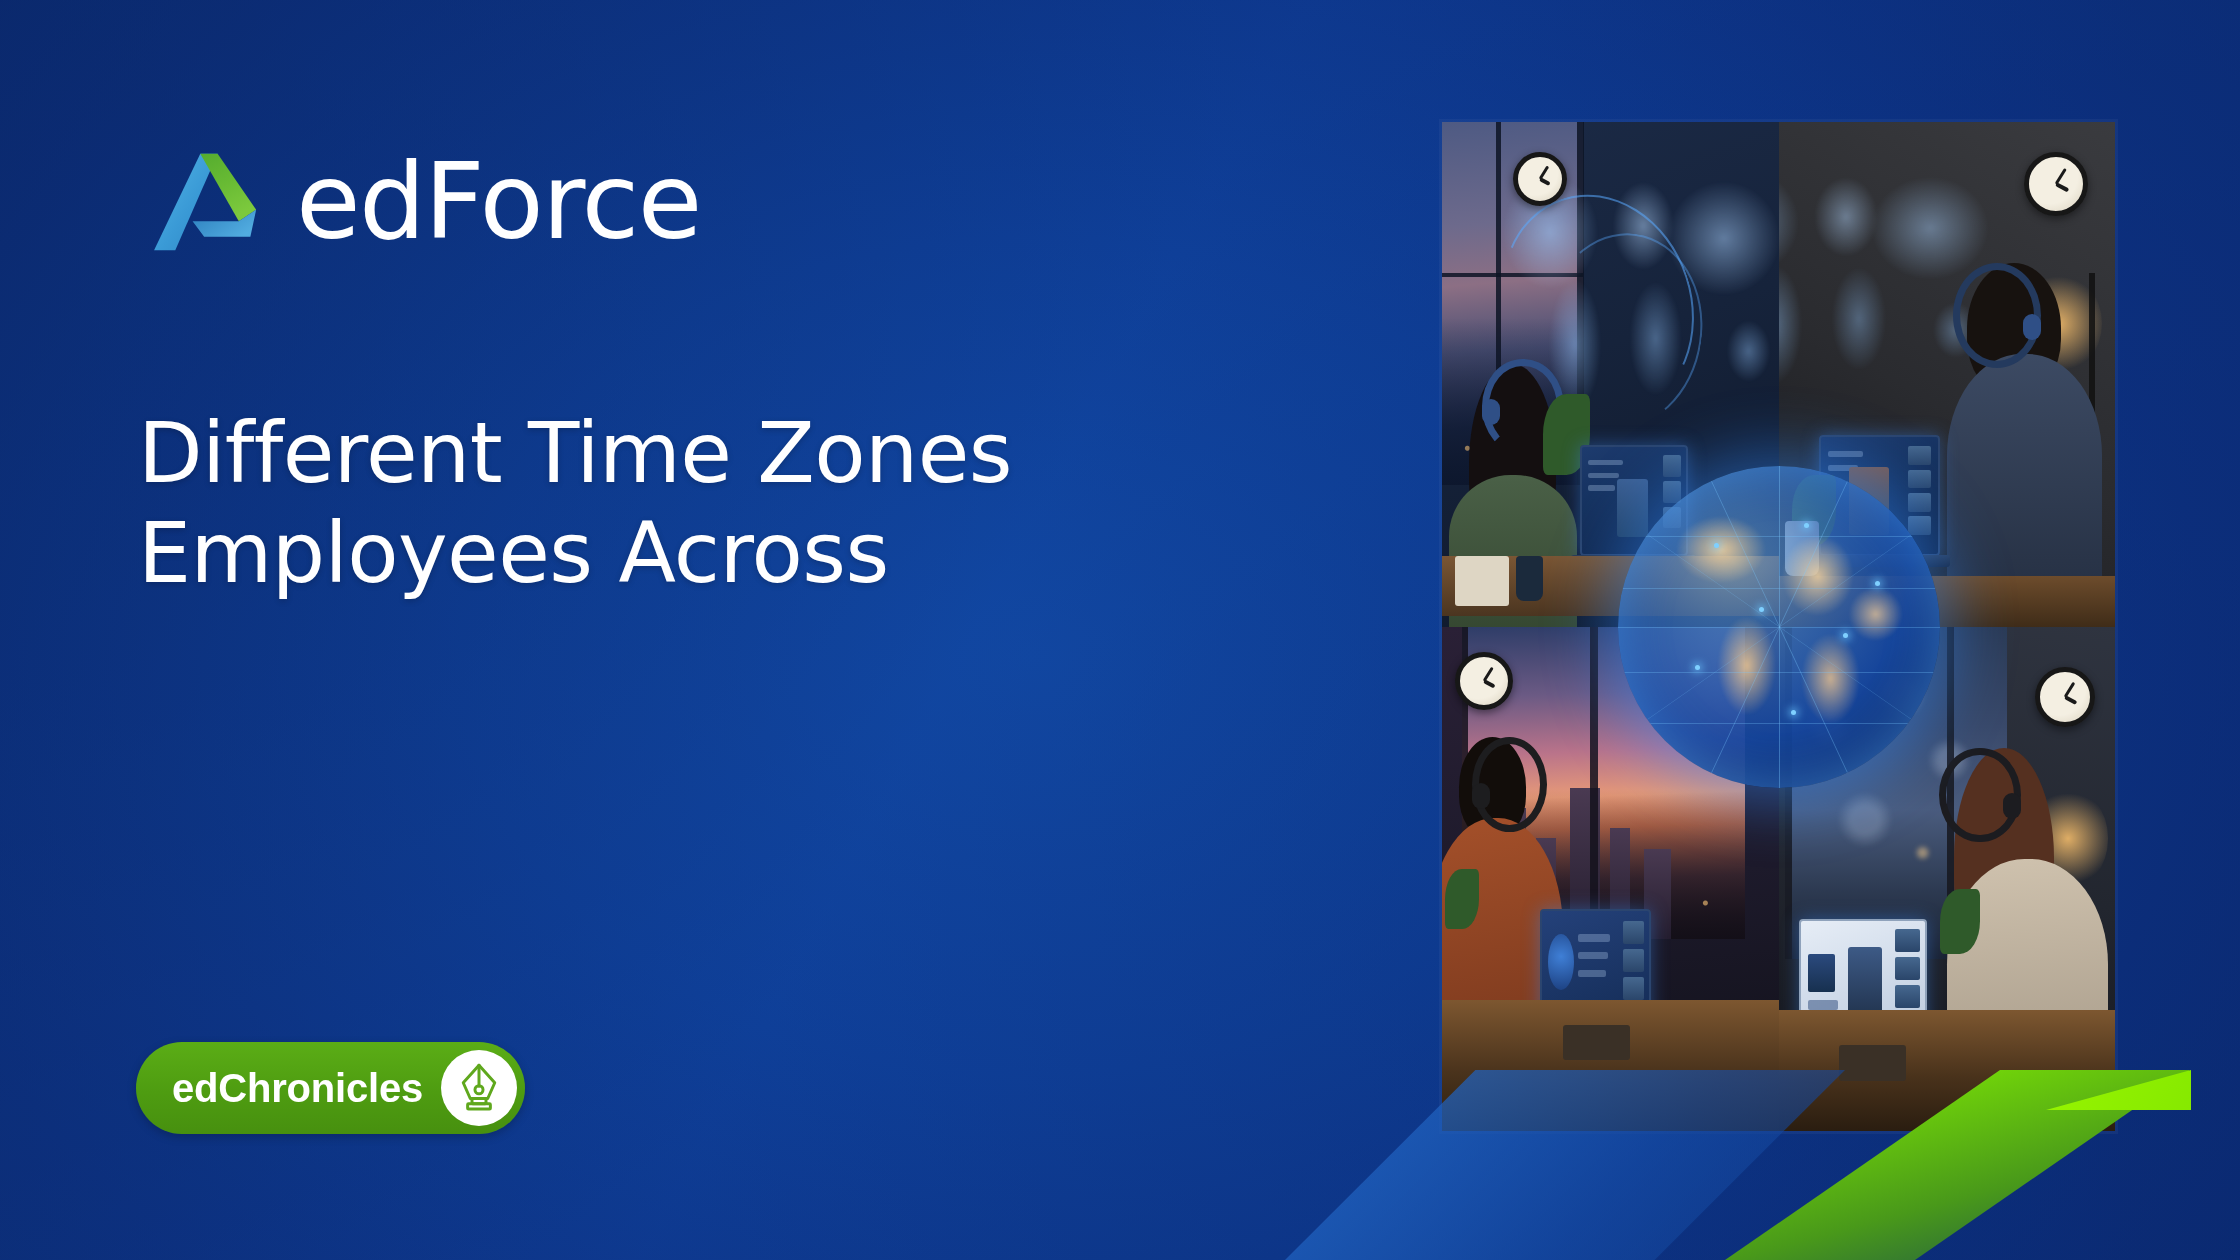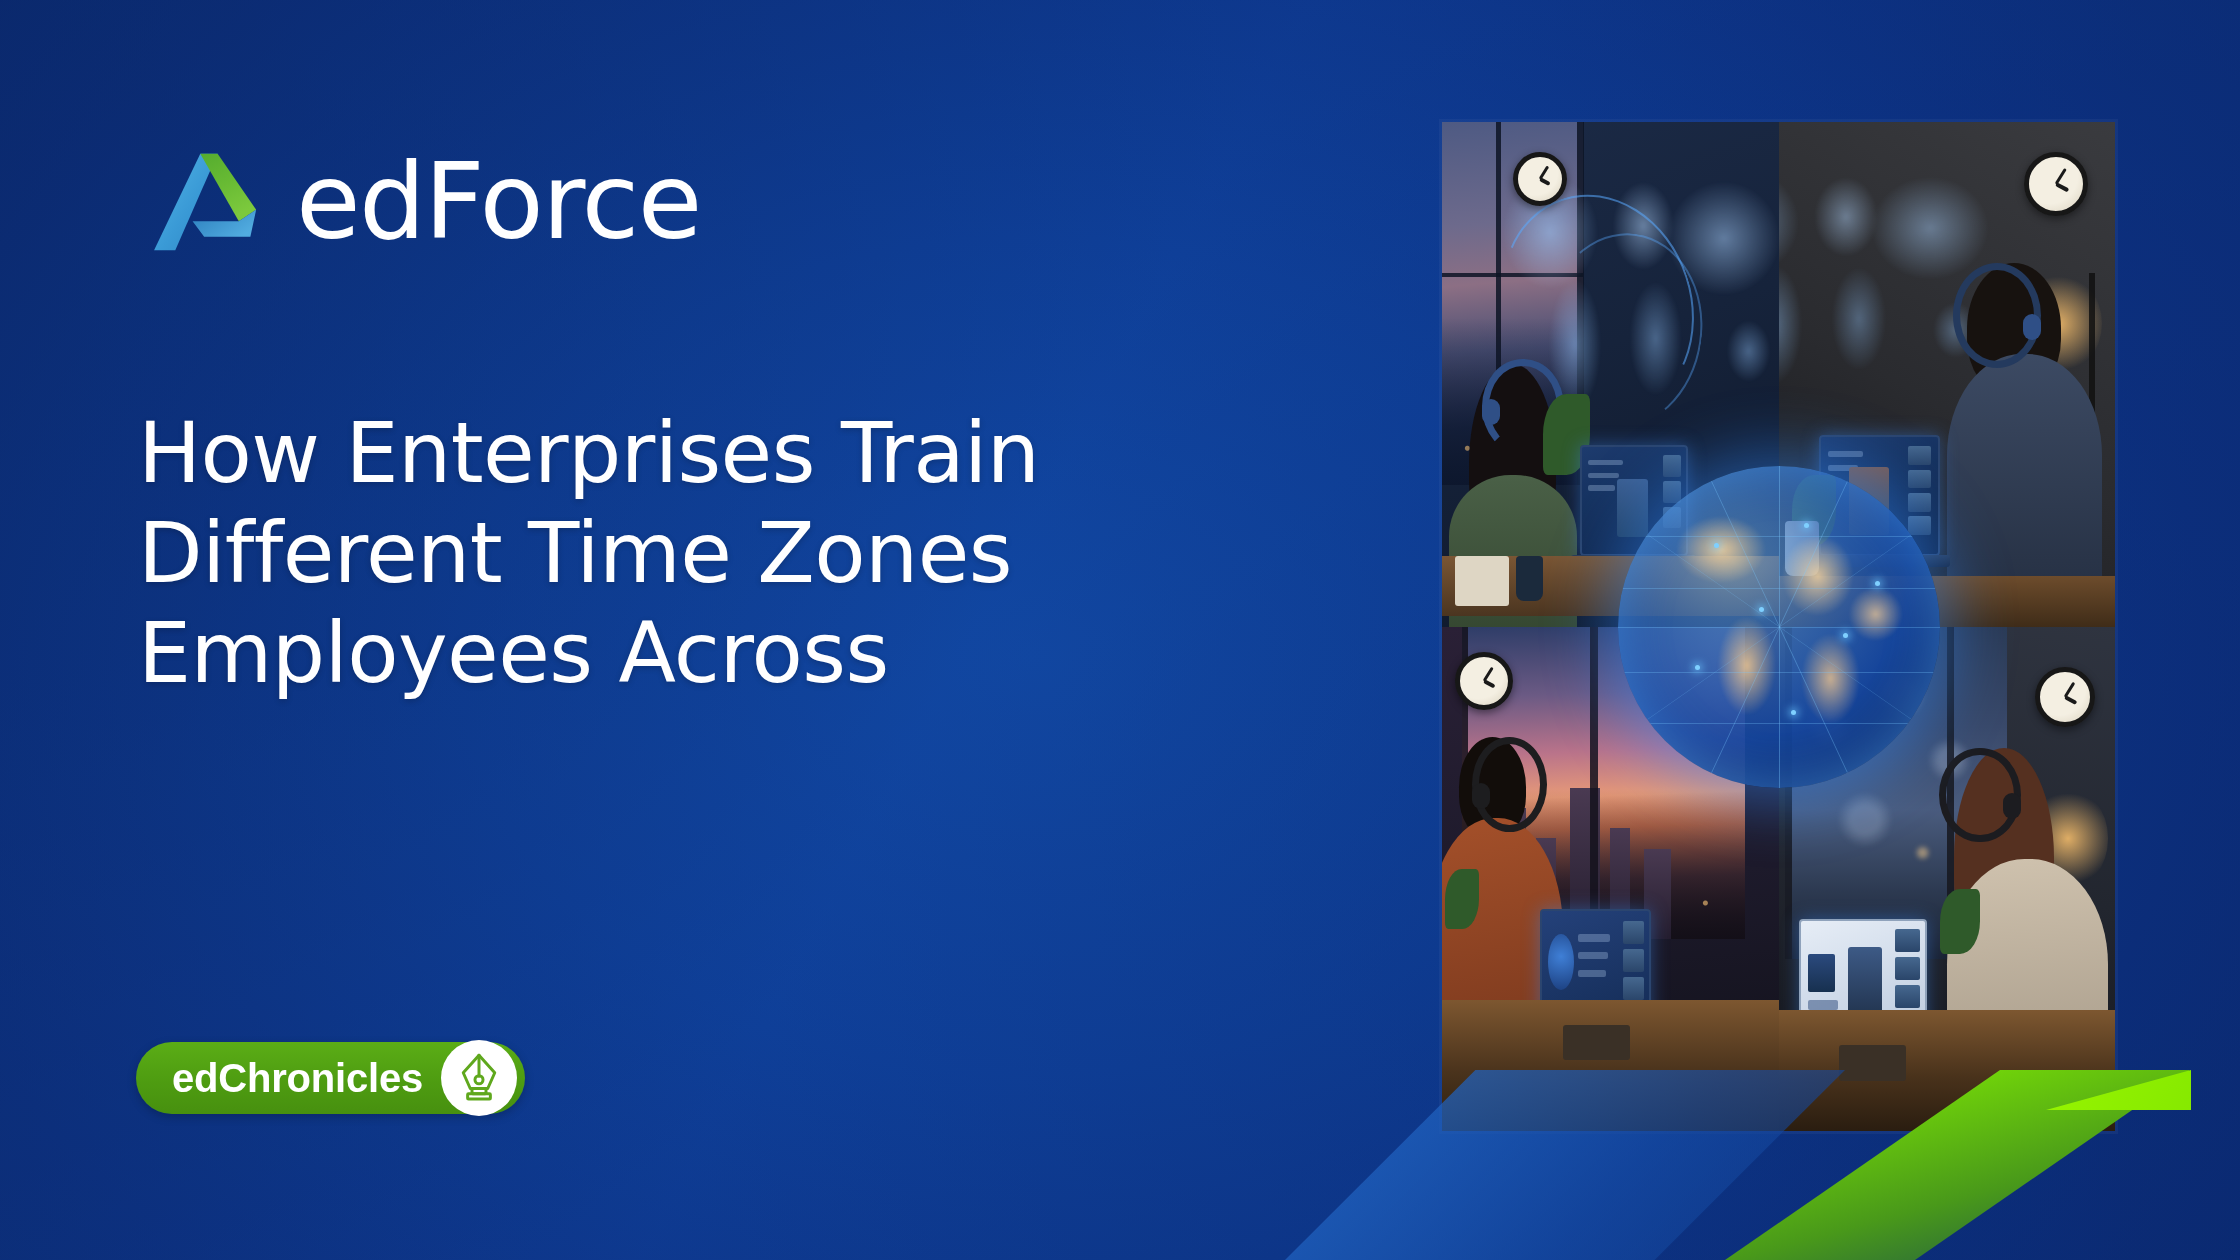--- a/index.html
+++ b/index.html
@@ -63,21 +63,21 @@
     background:transparent;color:#ffffff;
     font-size:30px;font-weight:700;letter-spacing:1.2px;
     font-family:"Liberation Sans",sans-serif;
     cursor:pointer;box-sizing:border-box;
   }
 
   
   .chronicles{
     position:absolute;left:136px;top:1042px;
     display:inline-flex;align-items:center;
-    height:72px;padding:0 8px 0 36px;
+    height:92px;padding:0 8px 0 36px;
     border-radius:46px;
     background:linear-gradient(180deg,#5bad16 0%,#4e9c11 55%,#47900f 100%);
     box-shadow:0 3px 10px rgba(0,0,0,.22);
     cursor:pointer;
   }
   .chronicles-label{
     color:#ffffff;font-size:40px;font-weight:700;letter-spacing:-0.2px;
     font-family:"Liberation Sans",sans-serif;white-space:nowrap;
     margin-right:18px;
   }
@@ -293,21 +293,20 @@
         <polygon points="70,4 52,4 92,74 110,62" fill="url(#gGreen)"></polygon>
 
         <polygon points="92,74 110,62 104,90 56,90 44,74" fill="url(#gFoot)" opacity="0.92"></polygon>
 
         <polygon points="60,26 68,26 84,62 50,62" fill="#0c2f7e" opacity="0.0"></polygon>
       </svg>
       <div class="logo-word">edForce</div>
     </div>
 
     <h1 class="headline">
-      <span class="hl-line">How Enterprises Train</span>
       <span class="hl-line">Different Time Zones</span>
       <span class="hl-line">Employees Across</span>
     </h1>
 
 
     <div class="chronicles">
       <span class="chronicles-label">edChronicles</span>
       <span class="nib-circle">
         <svg width="56" height="56" viewBox="0 0 64 64">
           <g fill="none" stroke="#5fa81d" stroke-width="3.4" stroke-linejoin="round" stroke-linecap="round">

